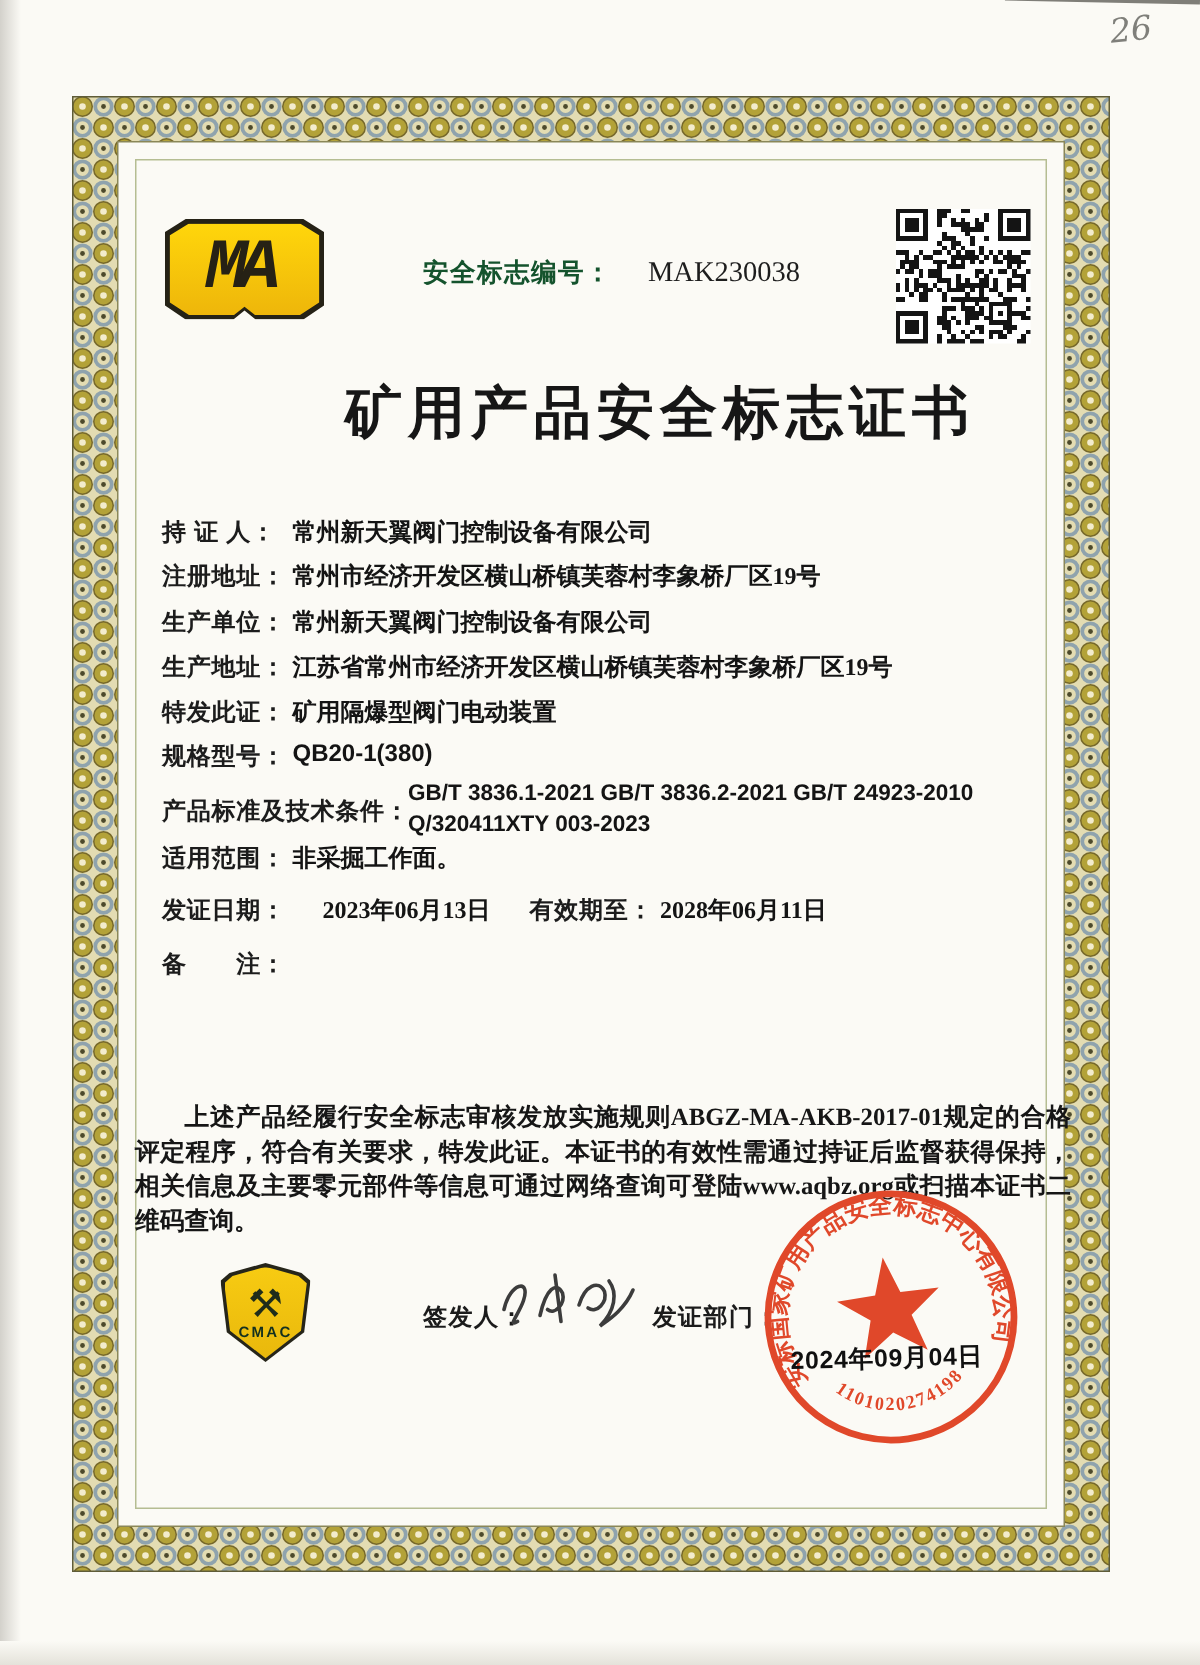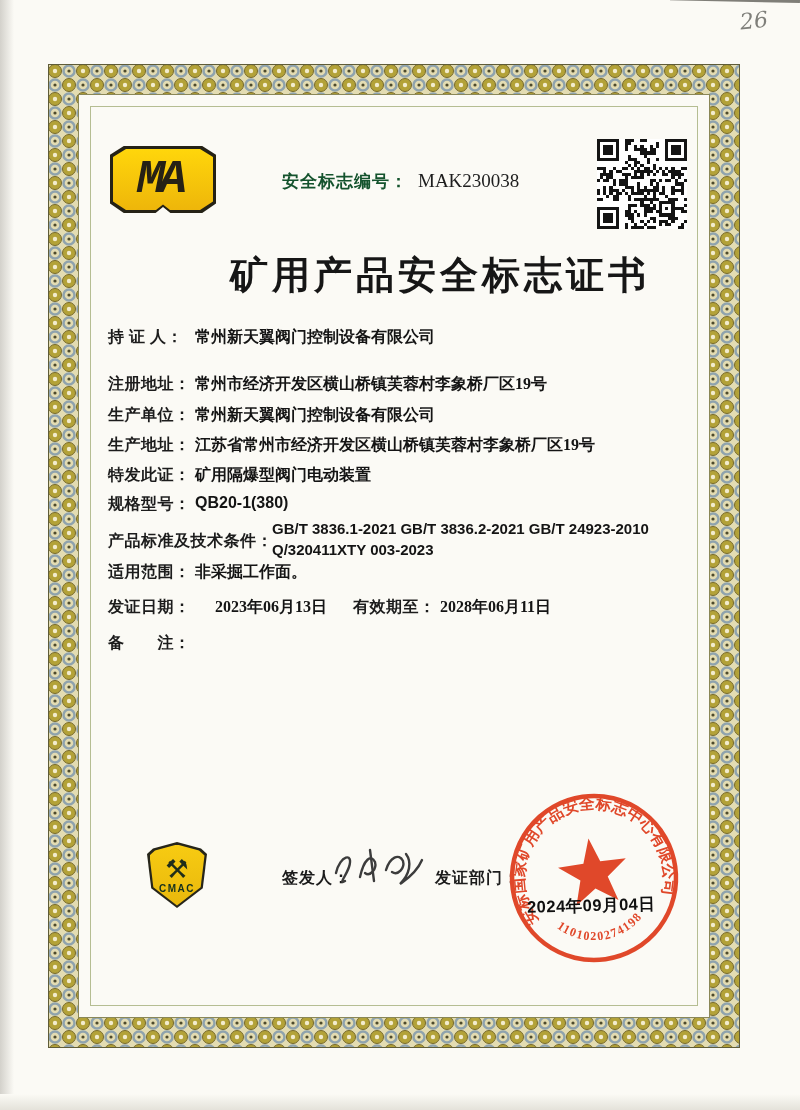--- a/index.html
+++ b/index.html
@@ -21,33 +21,33 @@
         clip-path:polygon(13% 0,87% 0,100% 13%,100% 86%,87% 100%,57% 100%,50% 91%,43% 100%,13% 100%,0 86%,0 13%);font-family:Liberation Mono, monospace;}
   .ma-inner{position:absolute;left:3px;top:3px;right:3px;bottom:3px;
         background:linear-gradient(180deg,#ffd60b,#eeb60a);
         clip-path:polygon(13% 0,87% 0,100% 13%,100% 86%,87% 100%,57% 100%,50% 91%,43% 100%,13% 100%,0 86%,0 13%);
         display:flex;align-items:center;justify-content:center;}
   .ma-text{font-style:italic;font-weight:900;font-size:47px;letter-spacing:-6px;color:#262115;
         transform:translateX(-4px);}
 
   .certno{position:absolute;left:282px;top:170px;white-space:nowrap;}
   .certno-label{font-weight:bold;font-size:17px;letter-spacing:1px;color:#14532d;}
-  .certno-value{font-family:"Liberation Serif",serif;font-size:19px;color:#1d1d1d;margin-left:10px;}
+  .certno-value{font-family:"Liberation Serif",serif;font-size:19px;color:#1d1d1d;margin-left:24px;}
 
   .qr{position:absolute;left:597px;top:139px;}
 
   .title{position:absolute;left:48px;top:250px;width:784px;text-align:center;
         font-size:38px;font-weight:bold;letter-spacing:4px;color:#161616;}
 
   .flabel{position:absolute;left:108px;font-weight:bold;font-size:16px;letter-spacing:.5px;
         color:#1c1c1c;white-space:nowrap;}
   .fvalue{position:absolute;left:195px;font-family:"Liberation Serif",serif;font-weight:bold;
         font-size:16px;color:#141414;white-space:nowrap;}
   .mono{font-family:Liberation Sans, sans-serif;}
-  .r1{top:327px;font-family:Liberation Serif, serif;} .r2{top:374px;} .r3{top:405px;} .r4{top:435px;} .r5{top:465px;} .r6{top:494px;}
+  .r1{top:345px;} .r2{top:374px;} .r3{top:405px;} .r4{top:435px;} .r5{top:465px;} .r6{top:494px;}
   .r7l{top:531px;} .r8{top:562px;} .rd{top:597px;} .rr{top:633px;}
   .std-value{left:272px;top:518px;width:456px;white-space:normal;font-size:15px;line-height:21px;}
   .valid-label{left:353px;} .valid-value{left:440px;}
   .date-value{left:215px;}
 
   .statement{position:absolute;left:90px;top:733px;width:624px;
         font-family:"Liberation Serif",serif;font-weight:bold;font-size:16.5px;line-height:23px;
         text-align:justify;text-indent:2em;color:#161616;}
 
   
@@ -420,20 +420,21 @@
   <div class="flabel r8">适用范围：</div>
   <div class="fvalue r8">非采掘工作面。</div>
 
   <div class="flabel rd">发证日期：</div>
   <div class="fvalue rd date-value">2023年06月13日</div>
   <div class="flabel rd valid-label">有效期至：</div>
   <div class="fvalue rd valid-value">2028年06月11日</div>
 
   <div class="flabel rr">备　　注：</div>
 
+  <div class="statement">上述产品经履行安全标志审核发放实施规则ABGZ-MA-AKB-2017-01规定的合格评定程序，符合有关要求，特发此证。本证书的有效性需通过持证后监督获得保持，相关信息及主要零元部件等信息可通过网络查询可登陆www.aqbz.org或扫描本证书二维码查询。</div>
 
   <div class="cmac-outer">
     <div class="cmac-inner">
       <span class="cmac-emblem">⚒</span>
       <span class="cmac-text">CMAC</span>
     </div>
   </div>
 
   <div class="signer-label">签发人：</div>
   <svg class="signature-svg" width="96" height="52" viewBox="0 0 96 52">

